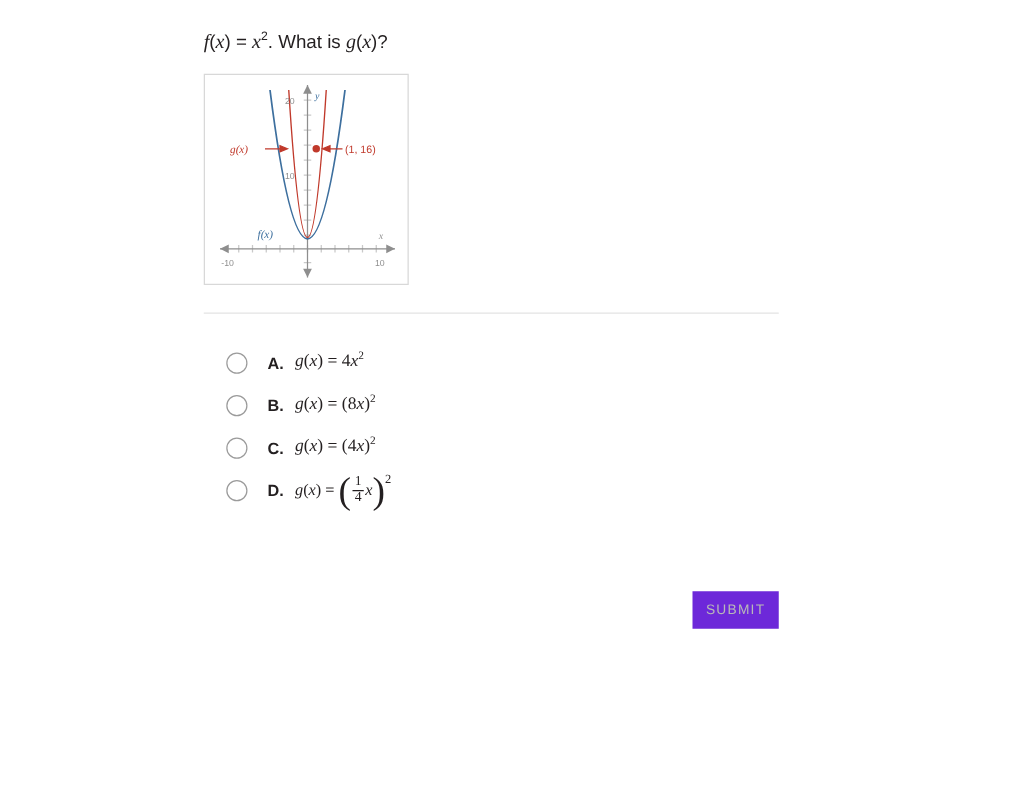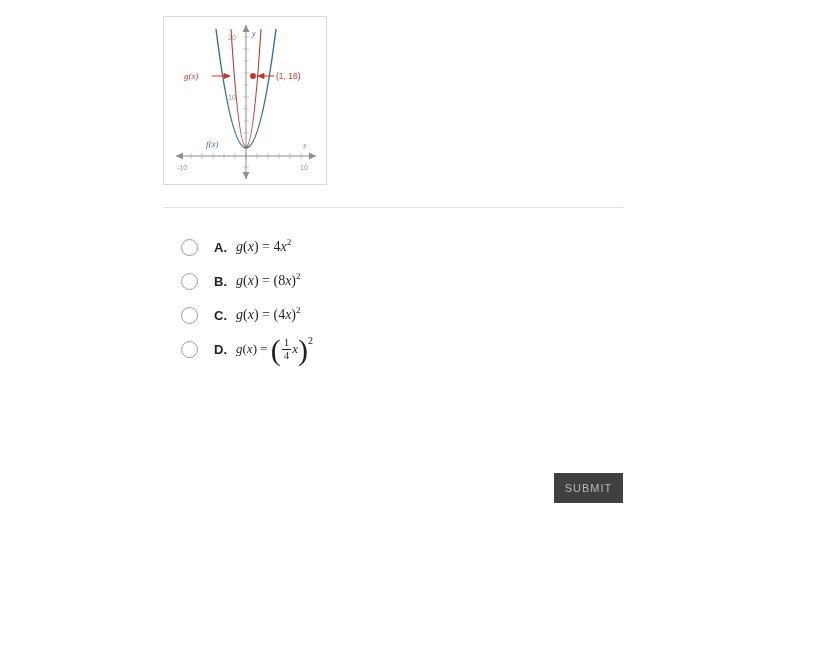--- a/index.html
+++ b/index.html
@@ -133,35 +133,38 @@
     left: 0px;
   }
 
   
   .submit-btn {
     position: absolute;
     left: 554px;
     top: 473px;
     width: 69px;
     height: 30px;
-    background: #404040;
+    background: #6d28d9;
     color: #b8b8b8;
     border: none;
     font-size: 11px;
     letter-spacing: 1px;
     font-family: "Liberation Sans", sans-serif;
     cursor: default;
   }
 </style>
 </head>
 <body>
 
 <div class="page">
 
 
+  <div class="prompt">
+    <i><span>f</span></i><span>(</span><i><span>x</span></i><span>)</span><span> = </span><i><span>x</span></i><sup>2</sup><span>. What is </span><i><span>g</span></i><span>(</span><i><span>x</span></i><span>)</span><span>?</span>
+  </div>
 
   <div class="graph-box">
     <svg width="162" height="167" viewBox="0 0 162 167">
 
       <g stroke="#c9c9c9" stroke-width="1">
 
         <line x1="27" y1="136" x2="27" y2="142"></line>
         <line x1="38" y1="136" x2="38" y2="142"></line>
         <line x1="49" y1="136" x2="49" y2="142"></line>
         <line x1="60" y1="136" x2="60" y2="142"></line>

